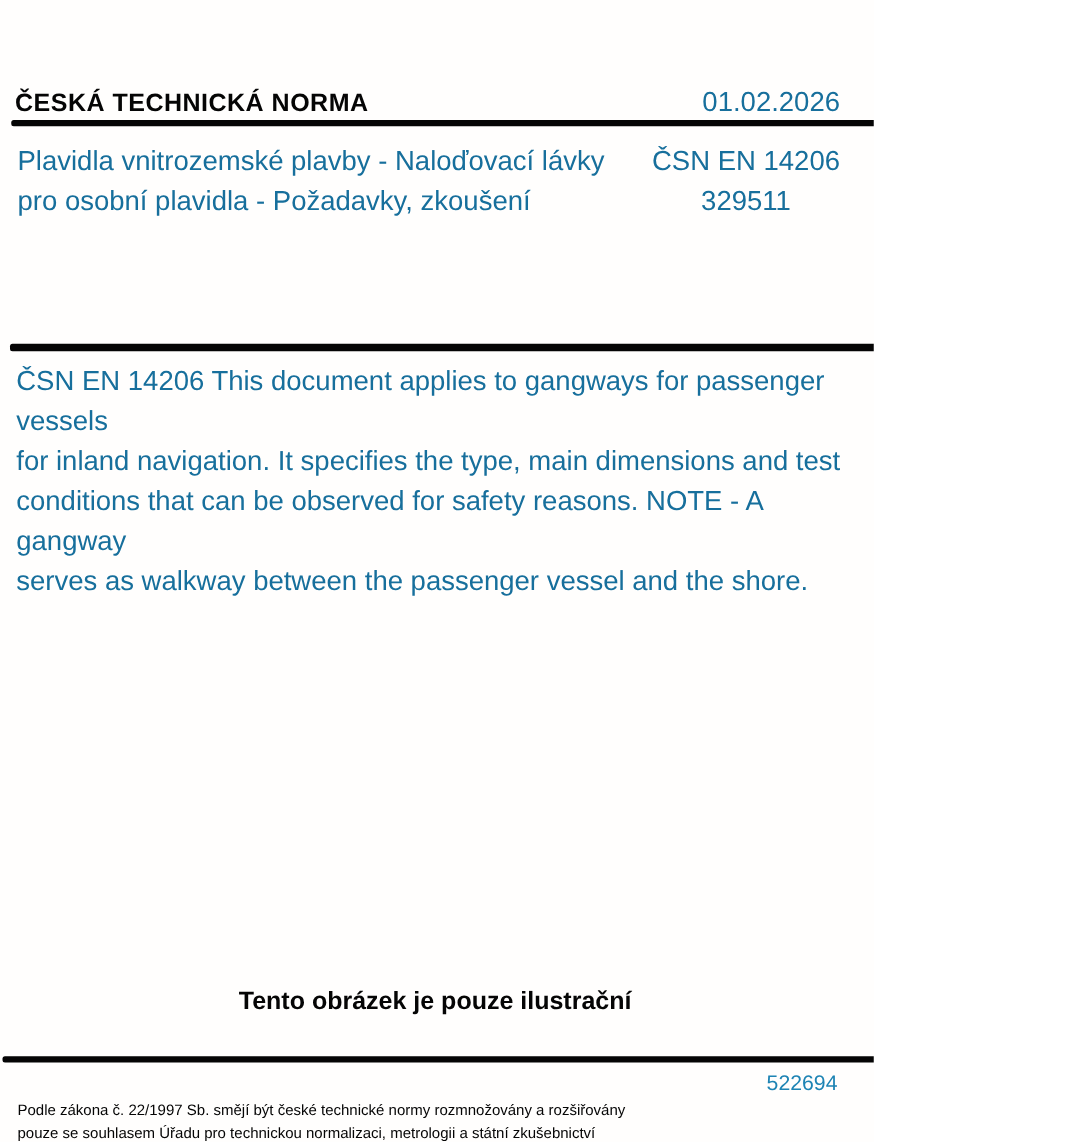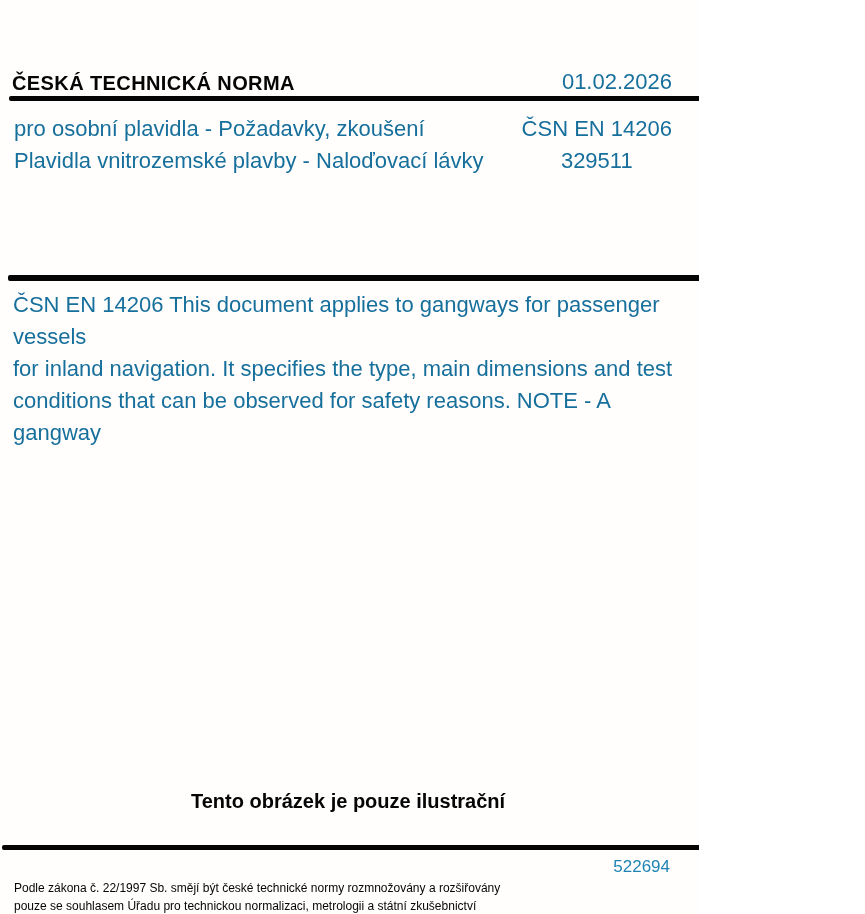--- a/index.html
+++ b/index.html
@@ -107,35 +107,36 @@
 
 <div class="page">
 
   <h1 class="doc-heading">ČESKÁ TECHNICKÁ NORMA</h1>
 
   <span class="doc-date">01.02.2026</span>
 
   <div class="rule rule-header"></div>
 
   <div class="title-block">
+    <div>Plavidla vnitrozemské plavby - Naloďovací lávky</div>
     <div>pro osobní plavidla - Požadavky, zkoušení</div>
-    <div>Plavidla vnitrozemské plavby - Naloďovací lávky</div>
   </div>
 
   <div class="code-block">
     <div>ČSN EN 14206</div>
     <div>329511</div>
   </div>
 
   <div class="rule rule-mid"></div>
 
   <div class="abstract">
     <div>ČSN EN 14206 This document applies to gangways for passenger vessels</div>
     <div>for inland navigation. It specifies the type, main dimensions and test</div>
     <div>conditions that can be observed for safety reasons. NOTE - A gangway</div>
+    <div>serves as walkway between the passenger vessel and the shore.</div>
   </div>
 
   <div class="illustration-note">Tento obrázek je pouze ilustrační</div>
 
   <div class="rule rule-footer"></div>
 
   <div class="legal">
     <div>Podle zákona č. 22/1997 Sb. smějí být české technické normy rozmnožovány a rozšiřovány</div>
     <div>pouze se souhlasem Úřadu pro technickou normalizaci, metrologii a státní zkušebnictví</div>
   </div>

